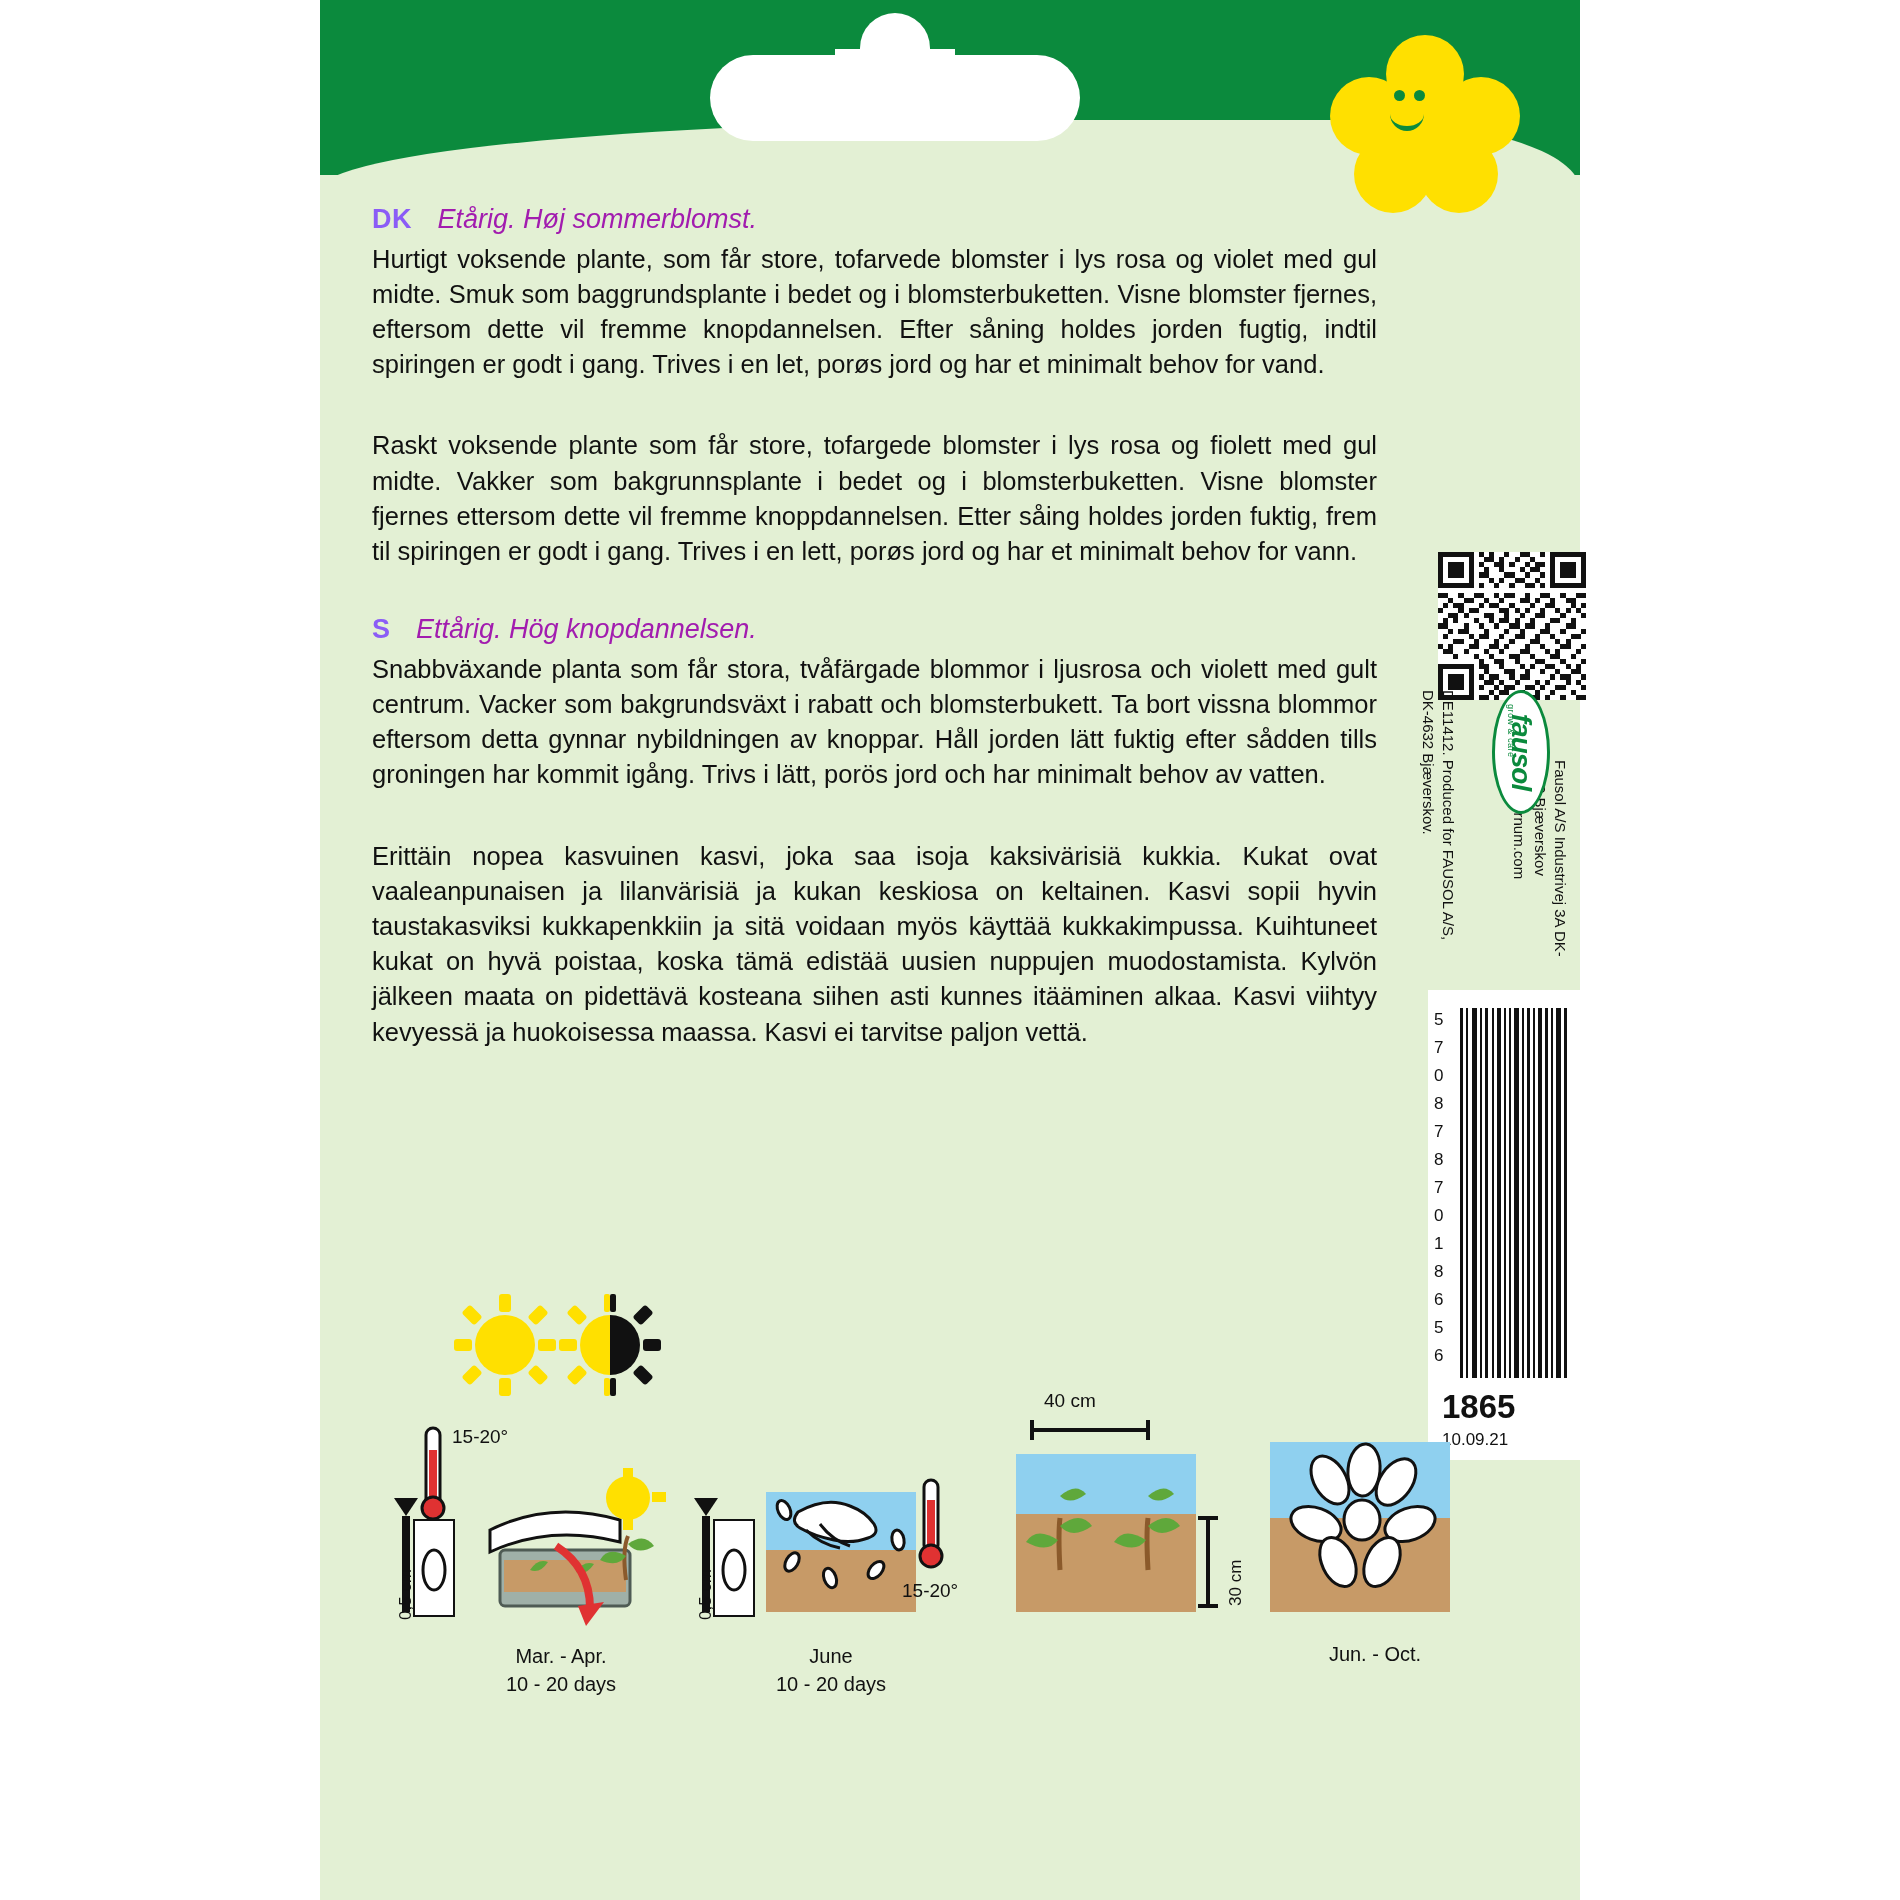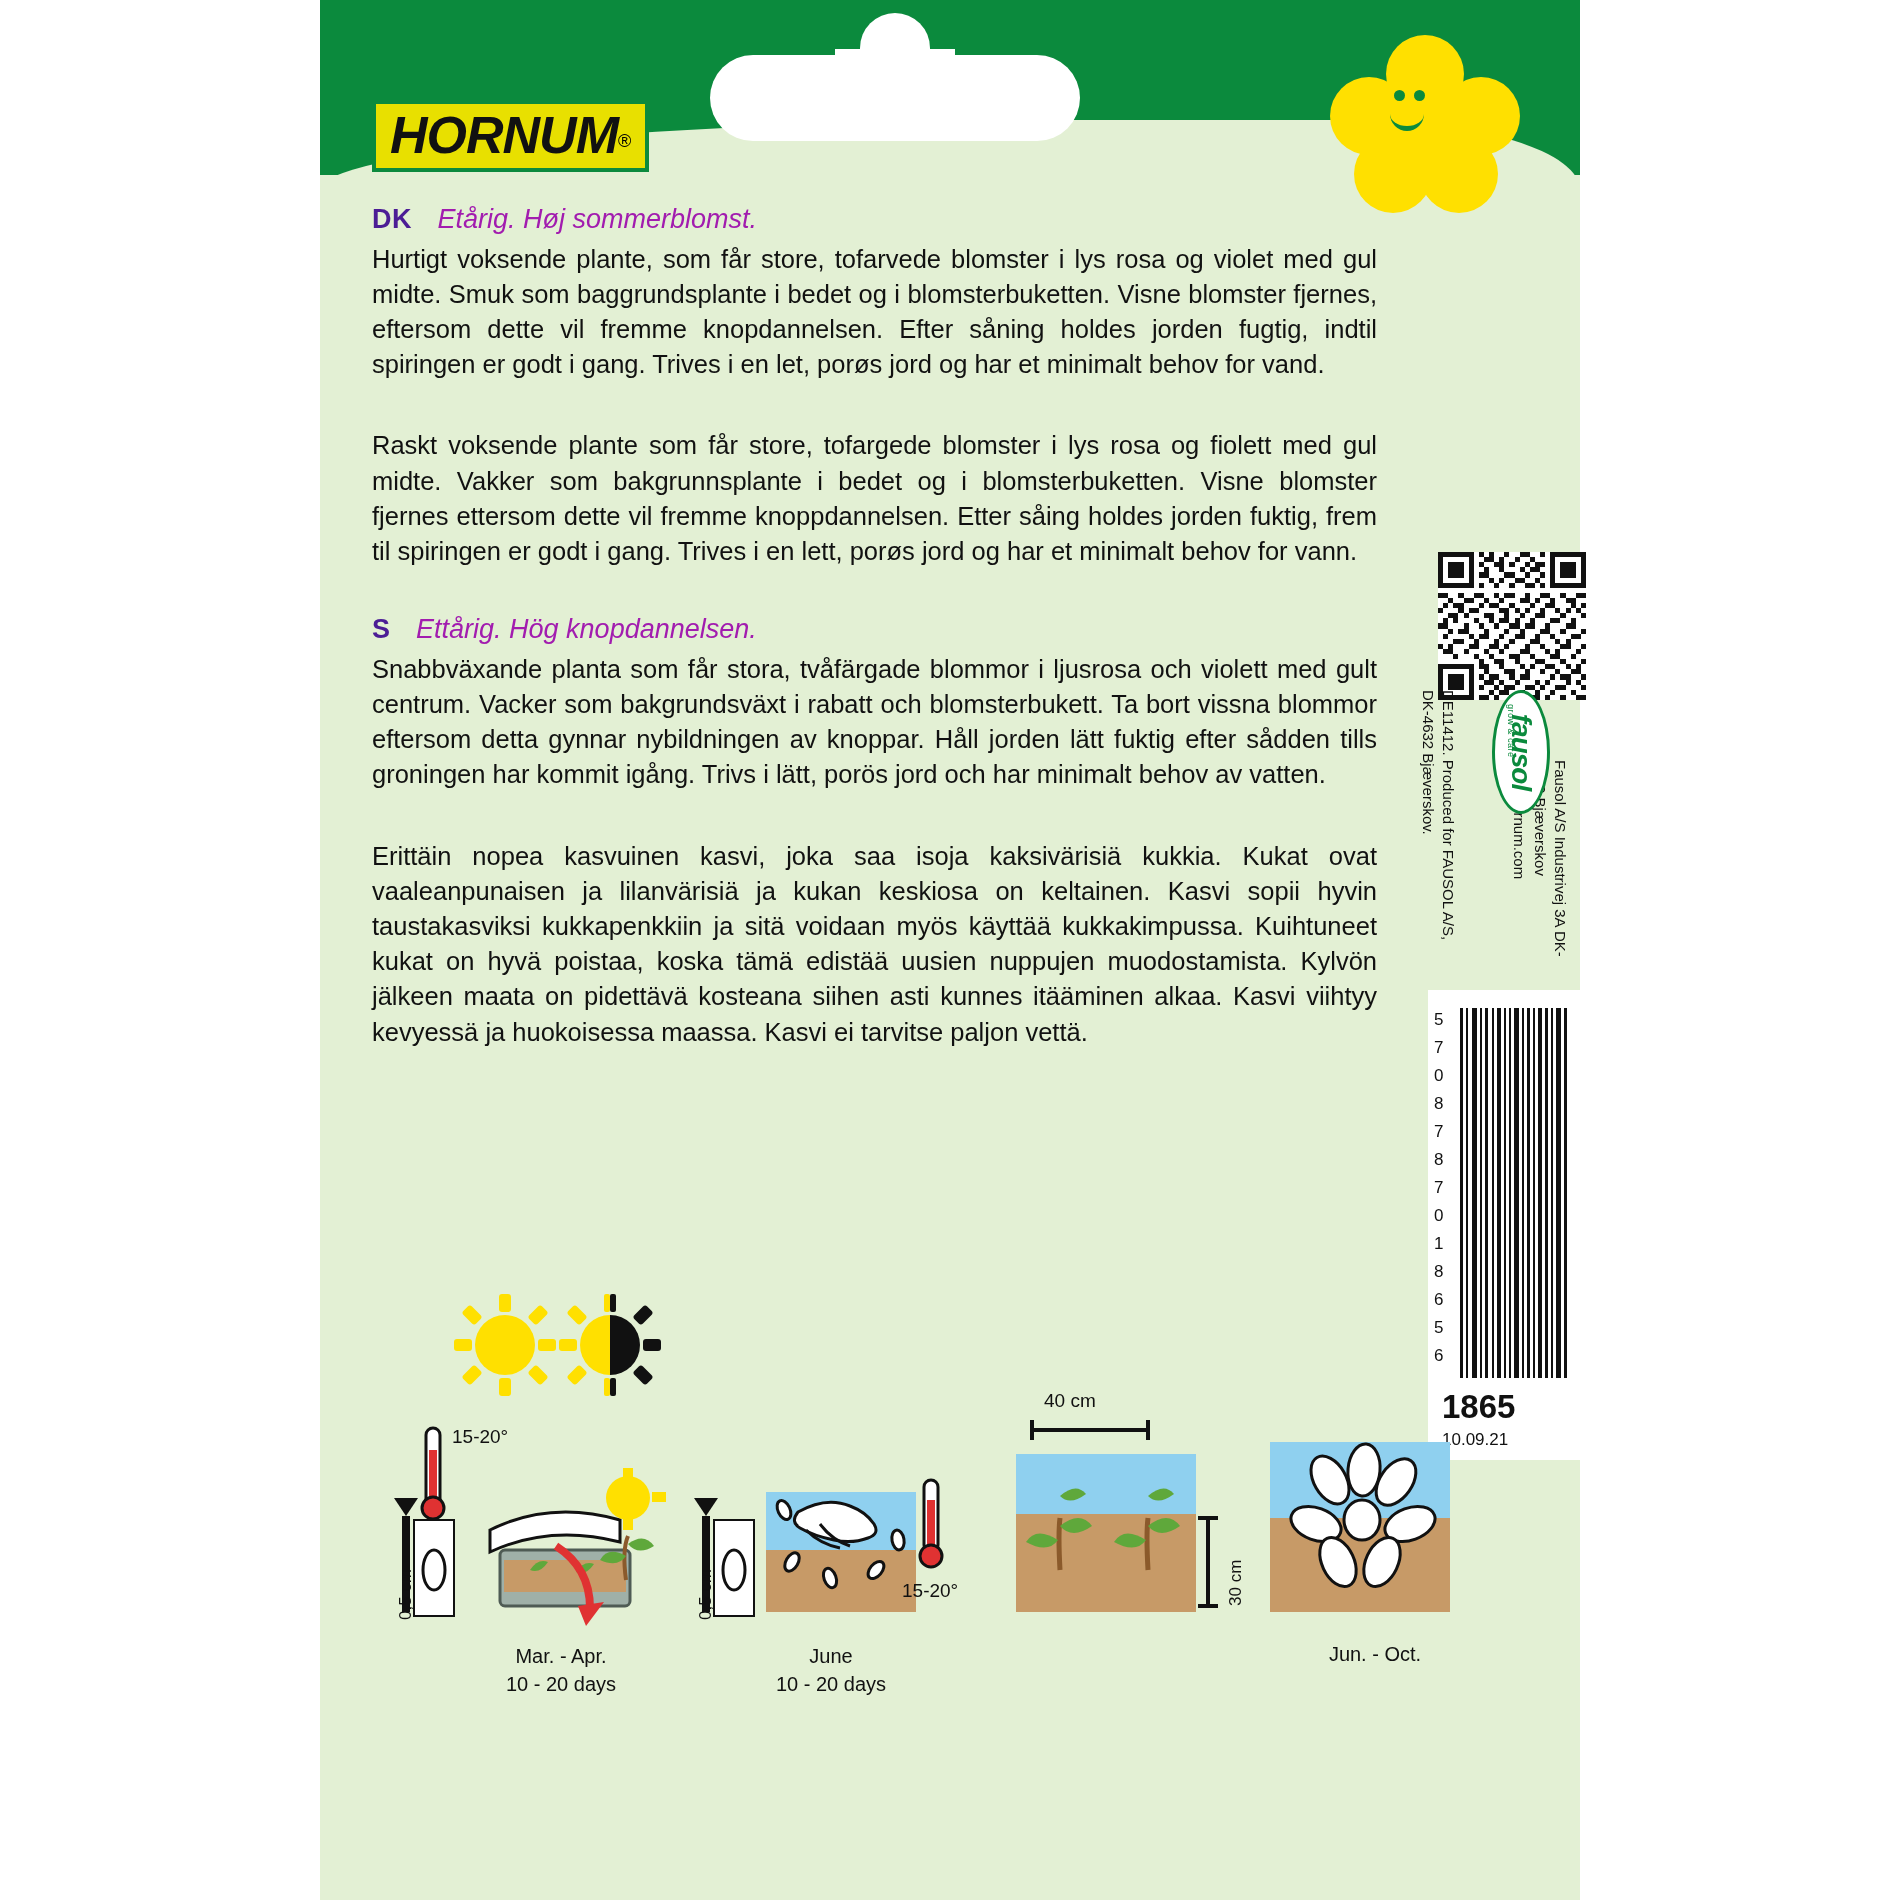--- a/index.html
+++ b/index.html
@@ -67,21 +67,21 @@
   .face{
     position:absolute;left:58px;top:55px;width:70px;height:55px;
   }
   .eye{position:absolute;width:11px;height:11px;border-radius:50%;background:#0b8a3d;top:0;}
   .mouth{position:absolute;left:2px;top:16px;width:34px;height:20px;
     border-bottom:5px solid #0b8a3d;border-radius:0 0 40px 40px;}
 
   .content{position:absolute;left:52px;top:205px;width:1000px;}
   .block{margin-bottom:46px;}
   .hdr{font-size:27px;line-height:1.1;margin-bottom:7px;}
-  .hdr .code{font-weight:bold;color:#4c1d95;letter-spacing:0.5px;}
+  .hdr .code{font-weight:bold;color:#8b5cf6;letter-spacing:0.5px;}
   .hdr .ttl{font-weight:normal;font-style:italic;color:#a21caf;margin-left:18px;}
   .body{
     font-size:25.5px;line-height:1.38;color:#111;
     text-align:justify;
     width:1005px;
   }
 
   
   .qr{
     position:absolute;left:1118px;top:552px;width:148px;height:148px;
@@ -146,23 +146,20 @@
   svg{display:block;}
 </style>
 </head>
 <body>
 
 <div class="packet">
 
   <div class="greenband"></div>
   <div class="hangtab"></div>
 
-  <div class="logo">
-    <span>HORNUM</span><sup>®</sup>
-  </div>
 
   <div class="flower">
     <div class="petal" style="left:56px;top:0px;"></div>
     <div class="petal" style="left:112px;top:42px;"></div>
     <div class="petal" style="left:90px;top:100px;"></div>
     <div class="petal" style="left:24px;top:100px;"></div>
     <div class="petal" style="left:0px;top:42px;"></div>
     <div class="petal" style="left:56px;top:50px;"></div>
     <div class="face">
       <div class="eye" style="left:6px;"></div>

